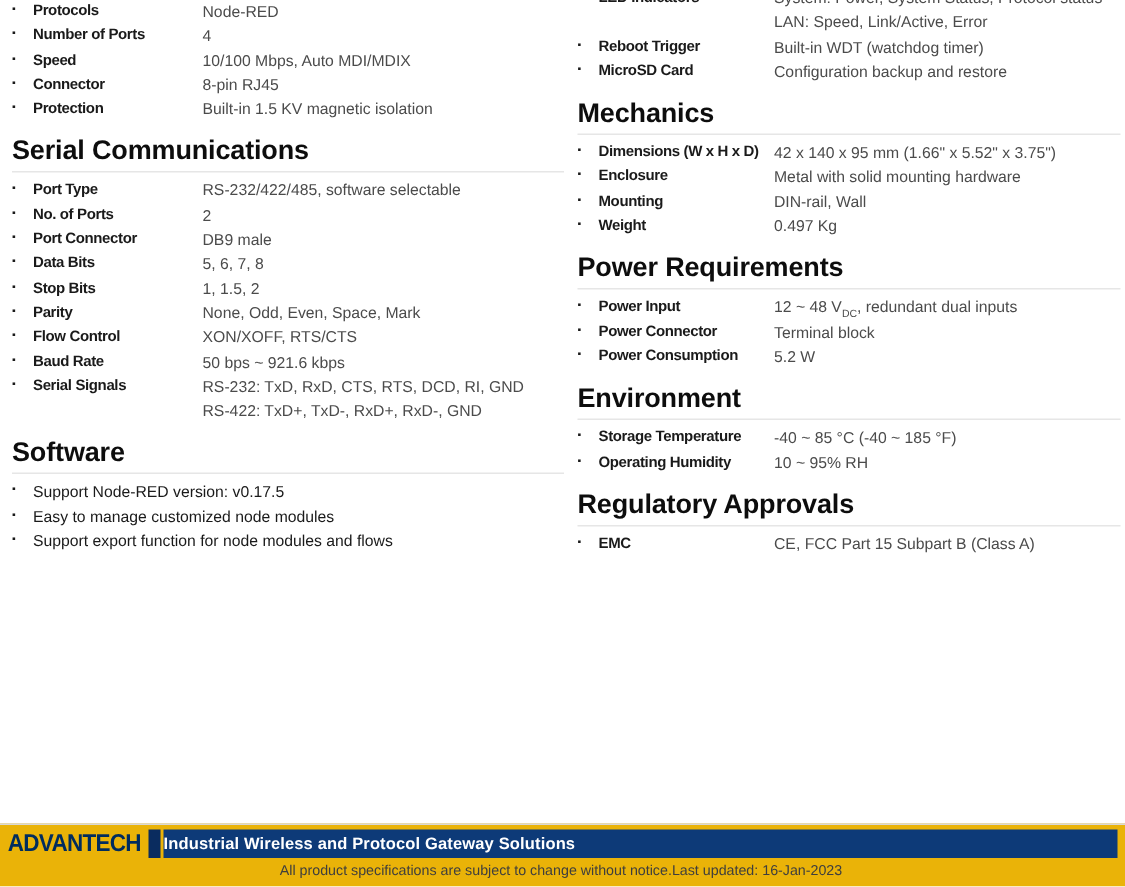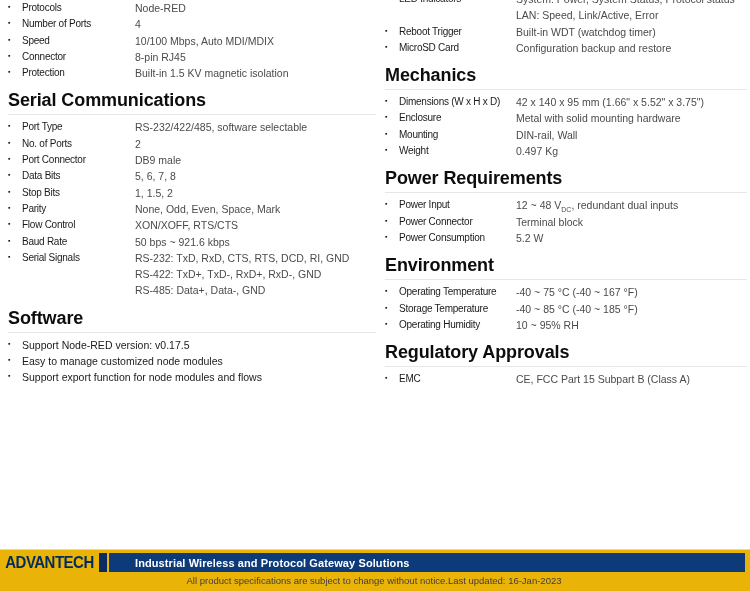--- a/index.html
+++ b/index.html
@@ -4,37 +4,37 @@
 <style>
   *{box-sizing:border-box;margin:0;padding:0}
   html,body{width:750px;height:591px;overflow:hidden;background:#ffffff;
     font-family:"Liberation Sans",sans-serif;position:relative}
   .col{position:absolute;top:0}
   .col-left{left:8px;width:368px}
   .col-right{left:385px;width:362px;top:-9px}
   .row{display:flex;line-height:16.3px;font-size:10.5px;white-space:nowrap}
   .bl{width:14px;flex-shrink:0;color:#1a1a1a;font-size:7px;line-height:16.3px}
   .bl::before{content:"▪";position:relative;top:-1px}
-  .lbl{font-weight:normal;color:#1a1a1a;flex-shrink:0;font-size:10px;letter-spacing:-0.25px}
+  .lbl{font-weight:bold;color:#1a1a1a;flex-shrink:0;font-size:10px;letter-spacing:-0.25px}
   .col-left .lbl{width:113px}
   .col-right .lbl{width:117px}
   .val{color:#4b4b4b}
   .val div{line-height:16.3px}
   h2.sec{font-size:18px;font-weight:bold;color:#0d0d0d;margin-top:9px;margin-bottom:4px;
     padding-bottom:3px;border-bottom:1px solid #e6e6e6;letter-spacing:-0.1px}
   .soft-item{display:flex;font-size:10.5px;line-height:16.3px;font-weight:normal;color:#1a1a1a;white-space:nowrap}
   sub{font-size:7px;line-height:0}
   .footer{position:absolute;left:0;bottom:0;width:750px;border-top:1px solid #d8d8d8;
     padding:3px 0 5px;background:#eab308}
   .brand-row{display:flex;height:19px;align-items:stretch;margin-right:5px}
   .logo{width:99px;display:flex;align-items:center;justify-content:center;
     font-weight:bold;font-size:15px;color:#002c5e;letter-spacing:-0.5px;transform:scaleY(1.08)}
   .sep{width:8px;background:#0a2c5f;margin-right:2px}
   .banner{flex:1;background:#0d3a78;color:#ffffff;display:flex;align-items:center;
-    padding-left:26px;font-weight:bold;font-size:11px;letter-spacing:0.1px}
+    font-weight:bold;font-size:11px;letter-spacing:0.1px}
   .note-row{display:flex;justify-content:center;font-size:9.5px;color:#3e3e3e;
     padding:3px 4px 0 2px}
 </style>
 </head>
 <body>
 
 <div class="col col-left">
 
   <div>
     <div class="row">
@@ -105,21 +105,20 @@
       <span class="bl"></span>
       <span class="lbl">Baud Rate</span>
       <span class="val">50 bps ~ 921.6 kbps</span>
     </div>
     <div class="row">
       <span class="bl"></span>
       <span class="lbl">Serial Signals</span>
       <span class="val">
         <div>RS-232: TxD, RxD, CTS, RTS, DCD, RI, GND</div>
         <div>RS-422: TxD+, TxD-, RxD+, RxD-, GND</div>
-        <div>RS-485: Data+, Data-, GND</div>
       </span>
     </div>
   </div>
 
   <div>
     <h2 class="sec">Software</h2>
     <div class="soft-item">
       <span class="bl"></span>
       <span>Support Node-RED version: v0.17.5</span>
     </div>
@@ -195,25 +194,20 @@
     </div>
     <div class="row">
       <span class="bl"></span>
       <span class="lbl">Power Consumption</span>
       <span class="val">5.2 W</span>
     </div>
   </div>
 
   <div>
     <h2 class="sec">Environment</h2>
-    <div class="row">
-      <span class="bl"></span>
-      <span class="lbl">Operating Temperature</span>
-      <span class="val">-40 ~ 75 °C (-40 ~ 167 °F)</span>
-    </div>
     <div class="row">
       <span class="bl"></span>
       <span class="lbl">Storage Temperature</span>
       <span class="val">-40 ~ 85 °C (-40 ~ 185 °F)</span>
     </div>
     <div class="row">
       <span class="bl"></span>
       <span class="lbl">Operating Humidity</span>
       <span class="val">10 ~ 95% RH</span>
     </div>

